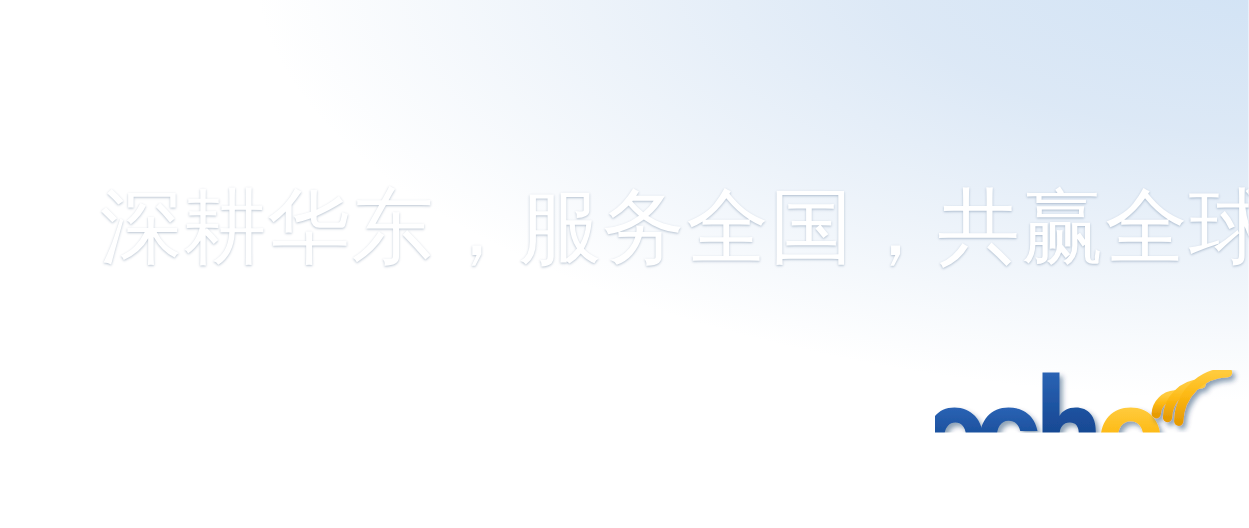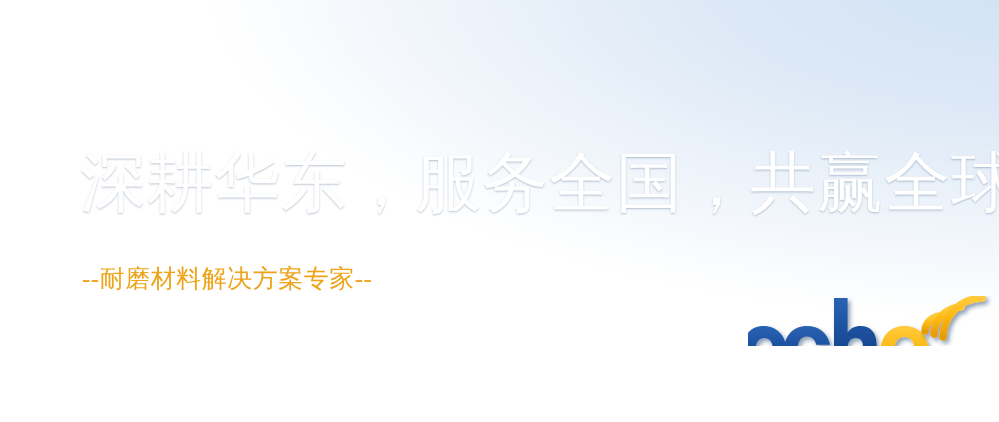--- a/index.html
+++ b/index.html
@@ -91,21 +91,20 @@
     white-space: nowrap;
   }
 </style>
 </head>
 <body>
 
 <div id="banner">
 
   <h1 class="headline">深耕华东，服务全国，共赢全球</h1>
 
-  <p class="subheadline">--耐磨材料解决方案专家--</p>
 
   <div id="logo">
     <span class="sr">echo Machinery</span>
     <svg viewBox="0 0 251 126" xmlns="http://www.w3.org/2000/svg">
       <defs>
         <linearGradient id="blueGrad" x1="0" y1="0" x2="0" y2="1">
           <stop offset="0%" stop-color="#2a63b4"></stop>
           <stop offset="45%" stop-color="#1b4f9c"></stop>
           <stop offset="100%" stop-color="#133e80"></stop>
         </linearGradient>

